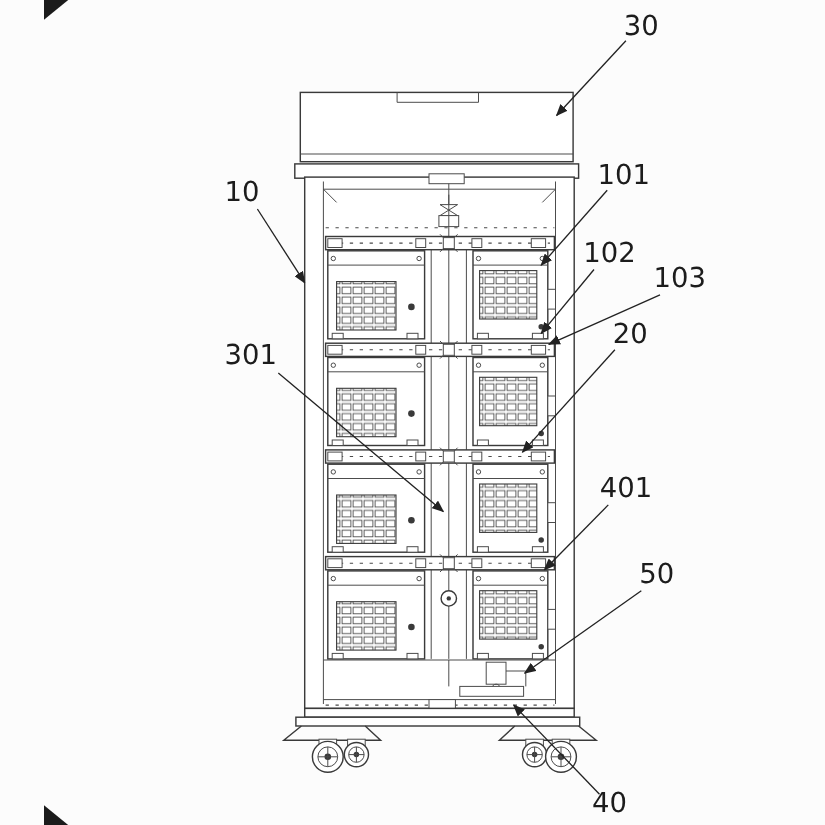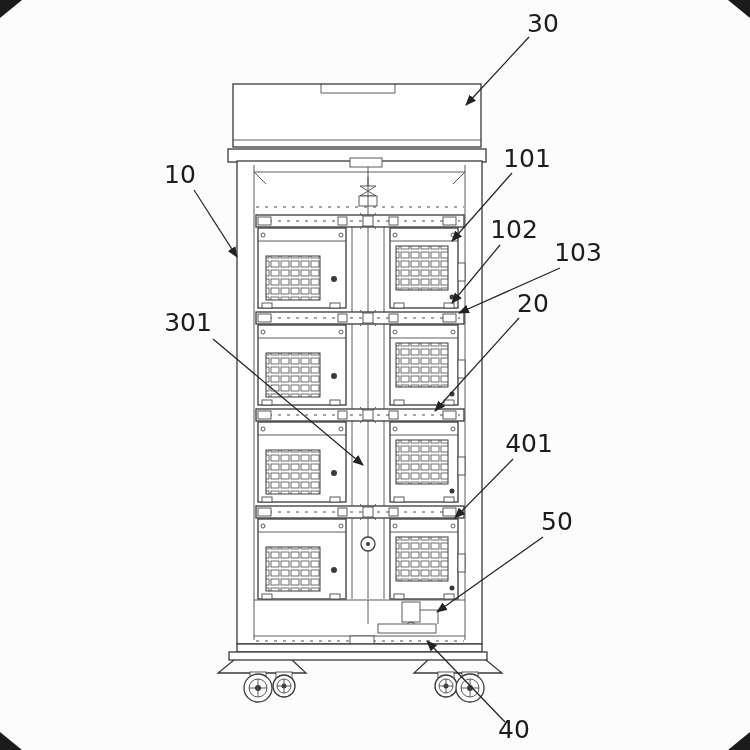--- a/index.html
+++ b/index.html
@@ -2,21 +2,21 @@
 <html><head>
 <meta charset="utf-8">
 <style>
   html, body { margin: 0; padding: 0; }
   body {
     width: 750px; height: 750px;
     background: #fcfcfc;
     font-family: "DejaVu Sans", sans-serif;
     overflow: hidden;
   }
-  .stage { width: 646px; height: 750px; position: relative; }
+  .stage { width: 646px; height: 750px; position: relative; margin-left: 40px; }
   svg { display: block; }
   .ln   { stroke: #3a3a3a; fill: none; stroke-width: 1.3; }
   .lnw  { stroke: #3a3a3a; fill: #ffffff; stroke-width: 1.3; }
   .thin { stroke: #4a4a4a; fill: none; stroke-width: 0.9; }
   .thinw{ stroke: #4a4a4a; fill: #ffffff; stroke-width: 0.9; }
   .dash { stroke: #4a4a4a; fill: none; stroke-width: 1; stroke-dasharray: 3 6; }
   .dot  { fill: #3a3a3a; stroke: none; }
   .lead { stroke: #222222; fill: none; stroke-width: 1.2; }
   .lbl  { font: 25px "DejaVu Sans", sans-serif; fill: #1c1c1c; text-anchor: middle; }
   .corner { fill: #1b1b1b; }

